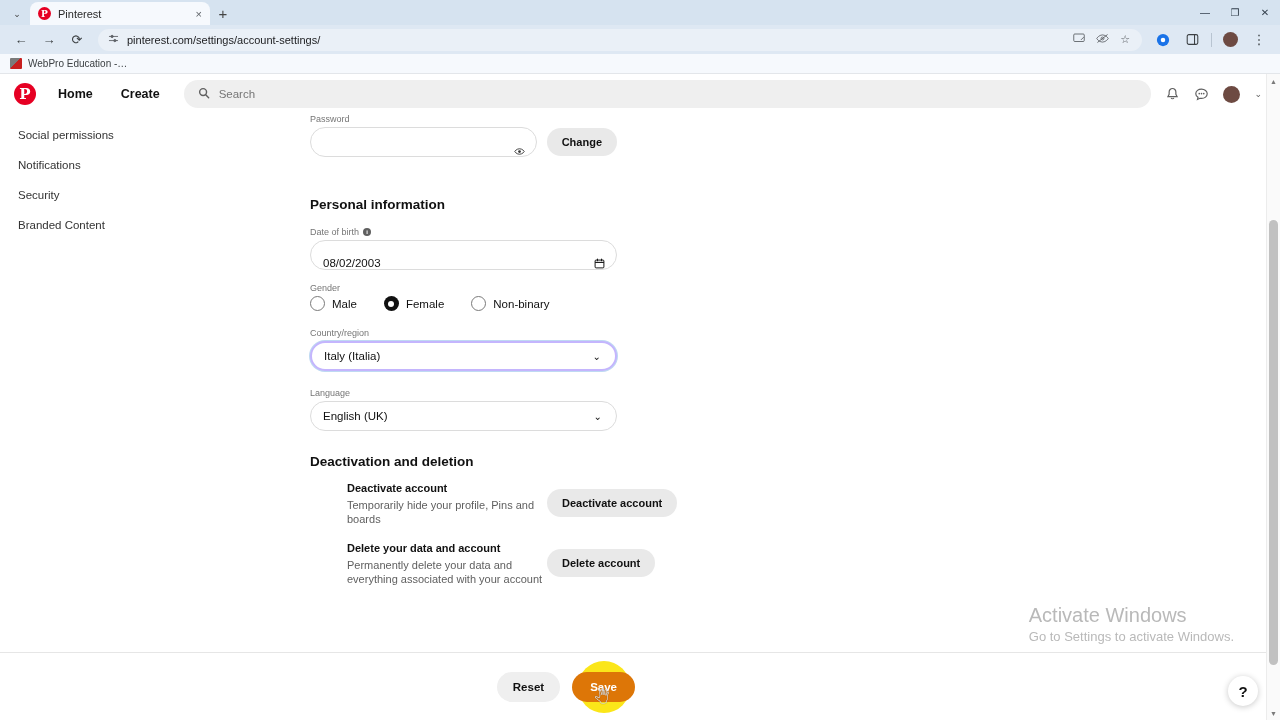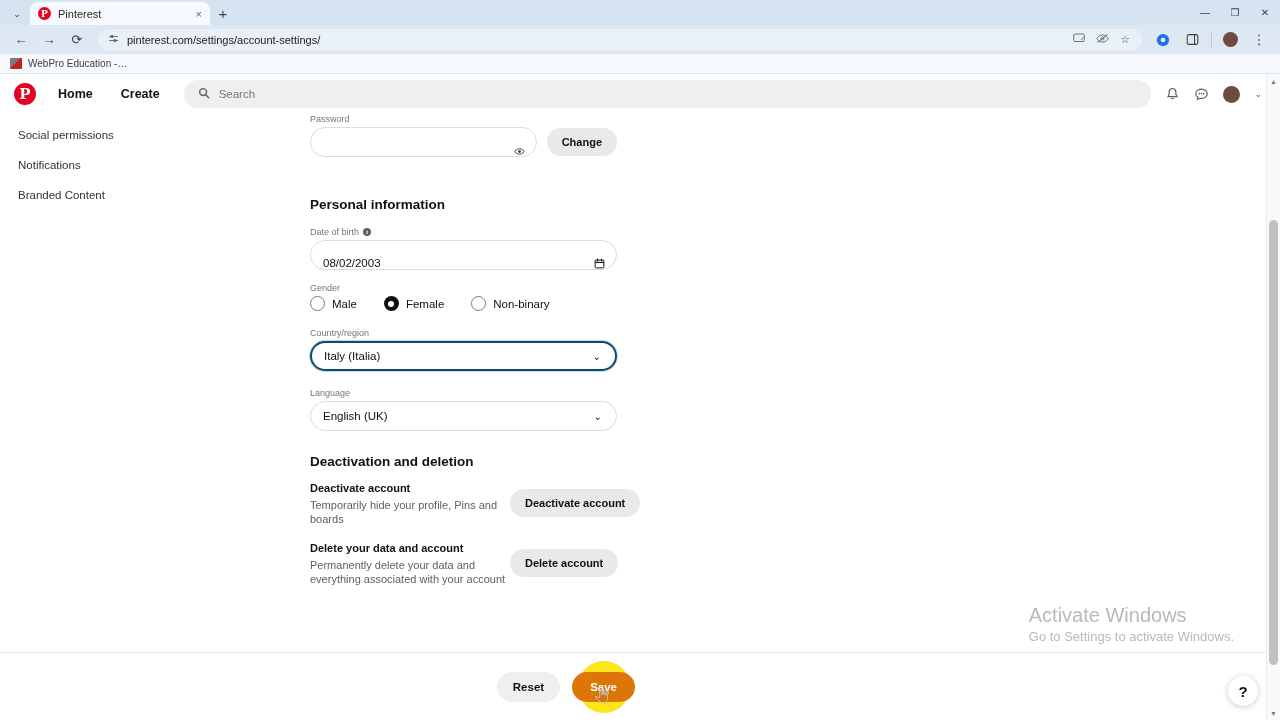--- a/index.html
+++ b/index.html
@@ -252,30 +252,30 @@
   .select-box {
     height: 30px;
     border: 1px solid #dcdcdc;
     border-radius: 15px;
     background: #fff;
     display: flex; align-items: center; justify-content: space-between;
     padding: 0 14px 0 12px;
     font-size: 11.5px; color: #111;
   }
   .select-box.focused {
-    border: 2px solid #0c4a6e;
+    border: 2px solid #c4b5fd;
     box-shadow: 0 0 0 1px #bfd9f2;
     gap: 19px;
   }
   .caret { font-size: 10px; color: #111; }
 
   .sub-title { font-size: 11px; font-weight: bold; color: #111; margin-bottom: 4px; }
   .sub-desc { font-size: 11px; color: #5f5f5f; line-height: 1.28; width: 200px; }
 
-  .dd-row { display: flex; align-items: flex-start; justify-content: space-between; }
+  .dd-row { display: flex; align-items: flex-start; justify-content: space-between; margin-left: 37px; }
 
   
   .watermark {
     position: absolute;
     right: 46px; bottom: 76px;
     text-align: left;
     color: #b9b9b9;
     user-select: none;
   }
   .wm-title { font-size: 20px; margin-top: 28px; }
@@ -471,20 +471,21 @@
         <span class="pin-avatar"></span>
         <span class="pin-caret">⌄</span>
       </div>
     </div>
 
     <div class="content-area">
 
       <div class="sidebar">
         <div class="side-item">Social permissions</div>
         <div class="side-item">Notifications</div>
+        <div class="side-item">Security</div>
         <div class="side-item">Branded Content</div>
       </div>
 
       <div class="main">
 
         <div style="position:absolute; left:0; top:0; width:307px;">
           <div class="field-label">Password</div>
           <div class="row-inline">
             <div class="text-input" style="width:240px;">
               <span></span>

